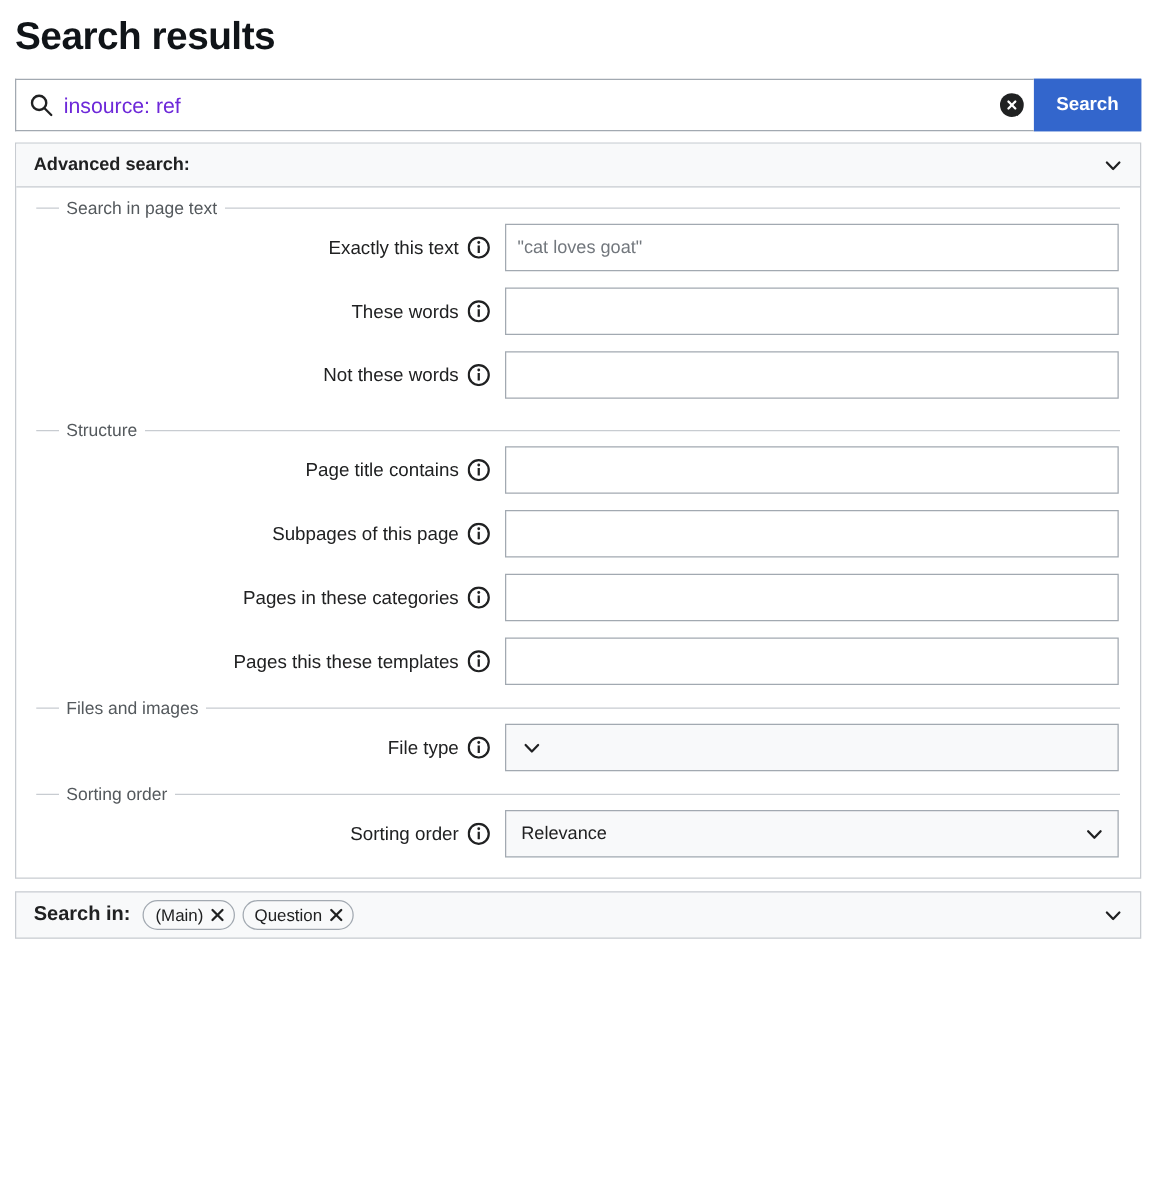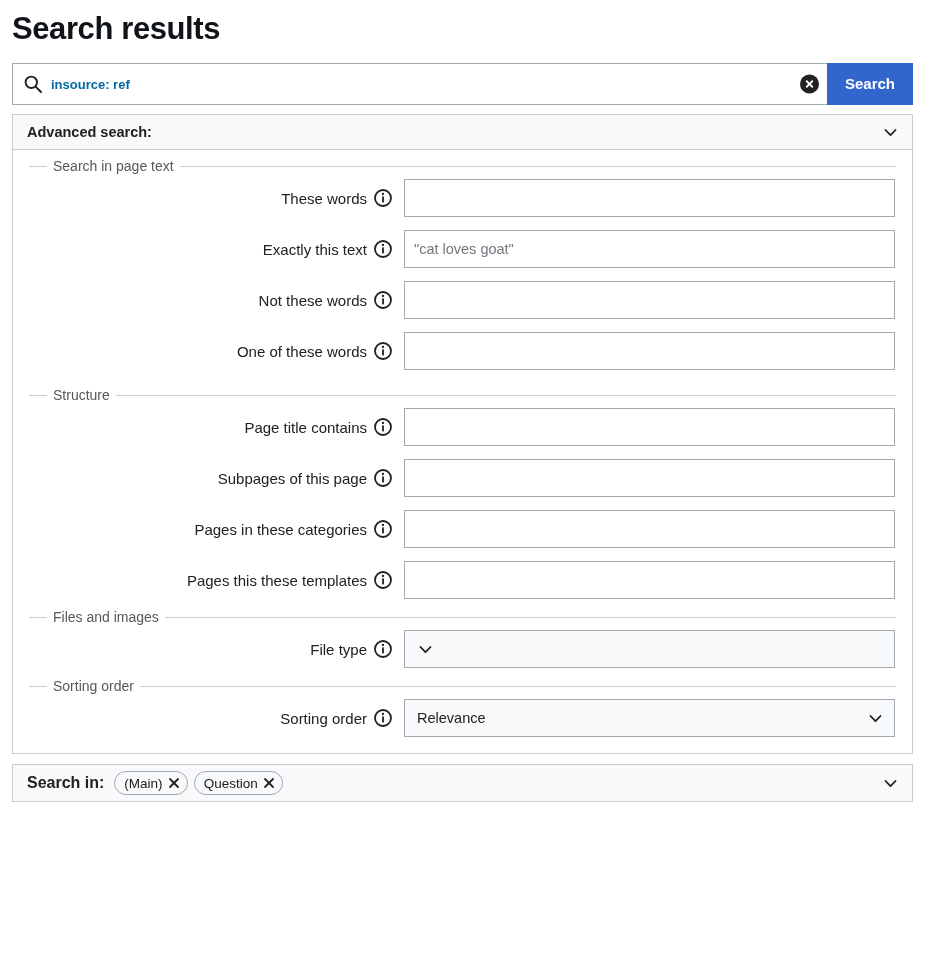--- a/index.html
+++ b/index.html
@@ -36,27 +36,26 @@
     display: flex;
     align-items: center;
     background: #ffffff;
     border: 1px solid #a2a9b1;
     border-right: none;
     height: 42px;
     padding: 0 34px 0 10px;
   }
   .search-icon { width: 20px; height: 20px; flex: 0 0 auto; margin-right: 8px; }
   .search-input-text {
-    font-size: 13px;
-    color: #0369a1;
+    font-size: 17px;
+    color: #6d28d9;
     line-height: 1;
     flex: 1 1 auto;
     white-space: nowrap;
     overflow: hidden;
-    font-weight: bold;
   }
   .clear-btn {
     position: absolute;
     right: 8px; top: 50%;
     transform: translateY(-50%);
     width: 19px; height: 19px;
     border-radius: 50%;
     background: #202122;
     display: flex; align-items: center; justify-content: center;
     cursor: pointer;
@@ -243,74 +242,61 @@
         </svg>
       </span>
     </div>
 
     <div class="adv-body">
 
       <fieldset class="group">
         <legend>Search in page text</legend>
         <div class="group-inner">
           <div class="field-row">
+            <div class="field-label">Exactly this text</div>
+            <span class="info-icon">
+              <svg viewBox="0 0 18 18" width="18" height="18">
+                  <circle cx="9" cy="9" r="8" fill="none" stroke="#202122" stroke-width="1.8"></circle>
+                  <circle cx="9" cy="5" r="1.15" fill="#202122"></circle>
+                  <rect x="8.1" y="7.4" width="1.8" height="6" fill="#202122"></rect>
+                </svg>
+            </span>
+            <div class="text-input">
+              <span class="ph">"cat loves goat"</span>
+            </div>
+          </div>
+
+          <div class="field-row">
             <div class="field-label">These words</div>
             <span class="info-icon">
               <svg viewBox="0 0 18 18" width="18" height="18">
                   <circle cx="9" cy="9" r="8" fill="none" stroke="#202122" stroke-width="1.8"></circle>
                   <circle cx="9" cy="5" r="1.15" fill="#202122"></circle>
                   <rect x="8.1" y="7.4" width="1.8" height="6" fill="#202122"></rect>
                 </svg>
             </span>
             <div class="text-input">
               <span class="ph"></span>
             </div>
           </div>
 
           <div class="field-row">
-            <div class="field-label">Exactly this text</div>
-            <span class="info-icon">
-              <svg viewBox="0 0 18 18" width="18" height="18">
-                  <circle cx="9" cy="9" r="8" fill="none" stroke="#202122" stroke-width="1.8"></circle>
-                  <circle cx="9" cy="5" r="1.15" fill="#202122"></circle>
-                  <rect x="8.1" y="7.4" width="1.8" height="6" fill="#202122"></rect>
-                </svg>
-            </span>
-            <div class="text-input">
-              <span class="ph">"cat loves goat"</span>
-            </div>
-          </div>
-
-          <div class="field-row">
             <div class="field-label">Not these words</div>
             <span class="info-icon">
               <svg viewBox="0 0 18 18" width="18" height="18">
                   <circle cx="9" cy="9" r="8" fill="none" stroke="#202122" stroke-width="1.8"></circle>
                   <circle cx="9" cy="5" r="1.15" fill="#202122"></circle>
                   <rect x="8.1" y="7.4" width="1.8" height="6" fill="#202122"></rect>
                 </svg>
             </span>
             <div class="text-input">
               <span class="ph"></span>
             </div>
           </div>
 
-          <div class="field-row">
-            <div class="field-label">One of these words</div>
-            <span class="info-icon">
-              <svg viewBox="0 0 18 18" width="18" height="18">
-                  <circle cx="9" cy="9" r="8" fill="none" stroke="#202122" stroke-width="1.8"></circle>
-                  <circle cx="9" cy="5" r="1.15" fill="#202122"></circle>
-                  <rect x="8.1" y="7.4" width="1.8" height="6" fill="#202122"></rect>
-                </svg>
-            </span>
-            <div class="text-input">
-              <span class="ph"></span>
-            </div>
-          </div>
         </div>
       </fieldset>
 
       <div class="group-spacer"></div>
 
       <fieldset class="group">
         <legend>Structure</legend>
         <div class="group-inner">
           <div class="field-row">
             <div class="field-label">Page title contains</div>

